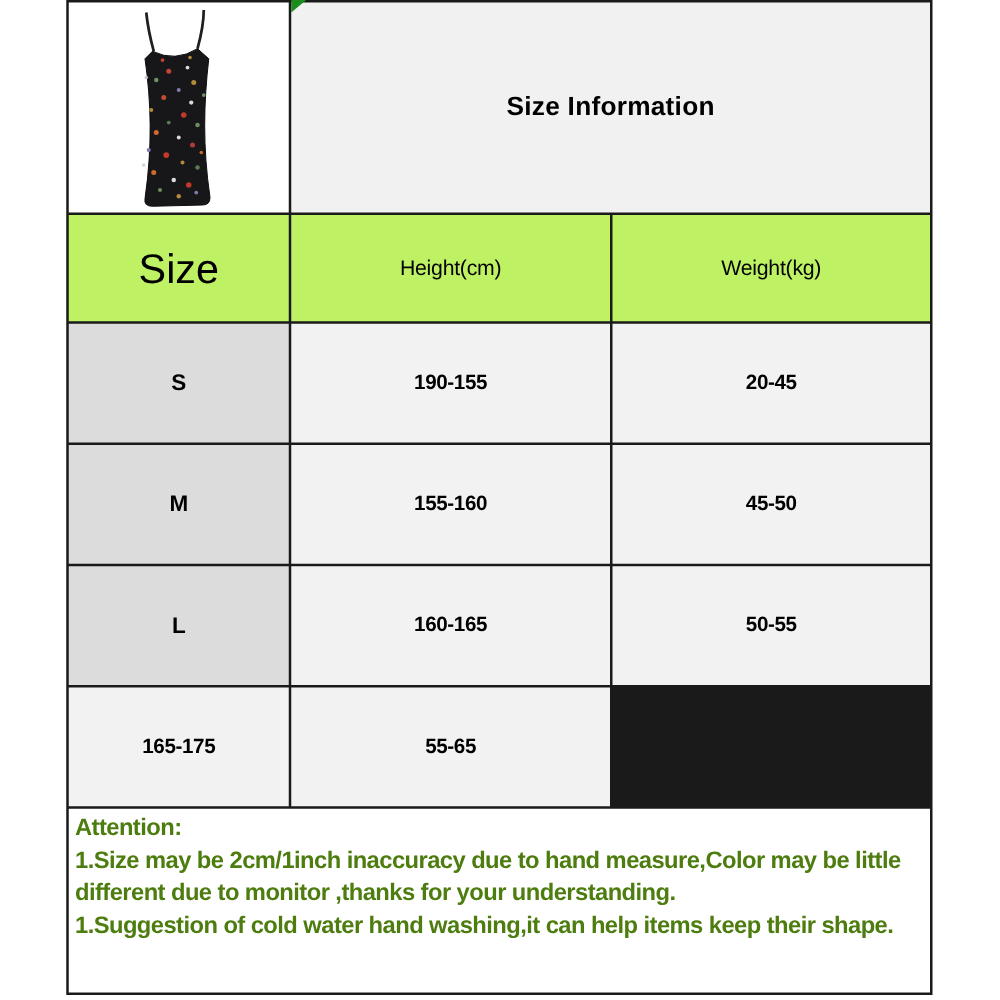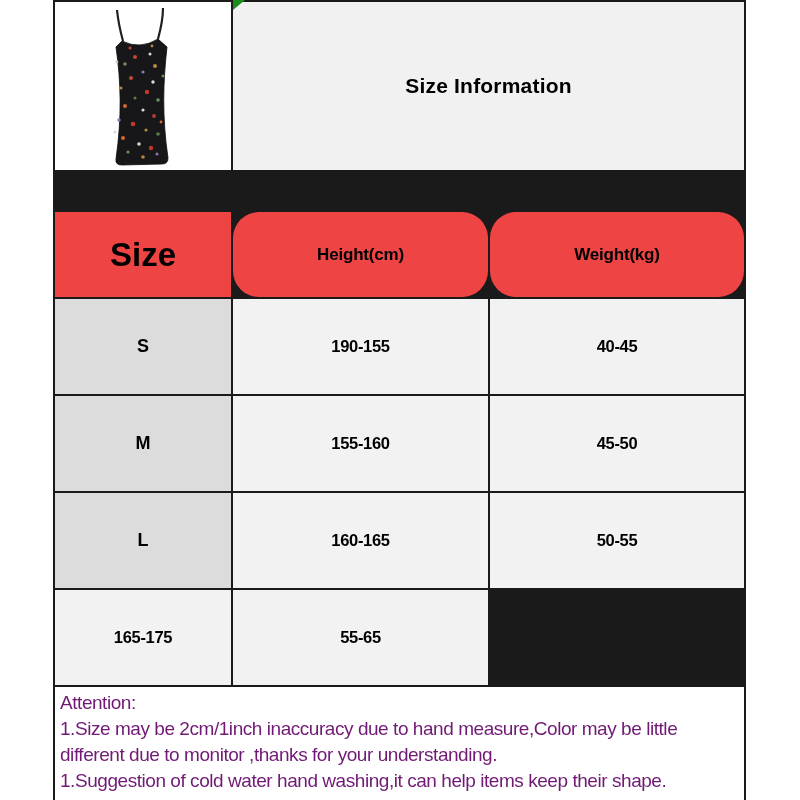--- a/index.html
+++ b/index.html
@@ -20,34 +20,34 @@
   .r6{height:147px}
 
   .photo-cell{background:#ffffff;}
   .title-cell{background:#f1f1f1;grid-column:2/4;position:relative;}
   .title-text{font-size:21px;font-weight:bold;letter-spacing:0.2px;}
   .corner-marker{
     position:absolute;top:-2px;left:0;width:0;height:0;
     border-top:10px solid #1c8c1c;border-right:12px solid transparent;
   }
 
-  .head-cell{background:#ef4444;font-weight:bold;margin-top:40px;}
+  .head-cell{background:#bef264;font-weight:normal;}
   .head-size{font-size:33px;}
-  .head-col{font-size:17px;letter-spacing:-0.2px;border-radius:26px;}
+  .head-col{font-size:17px;letter-spacing:-0.2px;}
 
   .size-cell{background:#dcdcdc;font-weight:bold;font-size:18px;}
   .val-cell{background:#f2f2f2;font-weight:bold;font-size:16.5px;letter-spacing:-0.3px;}
 
   .attention-cell{
     background:#ffffff;grid-column:1/4;
     display:block;padding:3px 5px;text-align:left;
   }
   .attention-cell div{
     font-size:19px;line-height:26px;letter-spacing:-0.45px;
-    white-space:nowrap;color:#701a75;
+    white-space:nowrap;color:#4d7c0f;font-weight:bold;
   }
 </style>
 </head>
 <body>
 
 <div class="canvas">
   <div class="sheet">
 
     <div class="cell r0 photo-cell">
       <svg width="176" height="168" viewBox="0 0 176 168" aria-hidden="true">
@@ -99,21 +99,21 @@
       <span class="corner-marker"></span>
       <span class="title-text">Size Information</span>
     </div>
 
     <div class="cell r1 head-cell head-size">Size</div>
     <div class="cell r1 head-cell head-col">Height(cm)</div>
     <div class="cell r1 head-cell head-col">Weight(kg)</div>
 
     <div class="cell rd size-cell">S</div>
     <div class="cell rd val-cell">190-155</div>
-    <div class="cell rd val-cell">40-45</div>
+    <div class="cell rd val-cell">20-45</div>
 
     <div class="cell rd size-cell">M</div>
     <div class="cell rd val-cell">155-160</div>
     <div class="cell rd val-cell">45-50</div>
 
     <div class="cell rd size-cell">L</div>
     <div class="cell rd val-cell">160-165</div>
     <div class="cell rd val-cell">50-55</div>
 
     <div class="cell rd val-cell">165-175</div>

